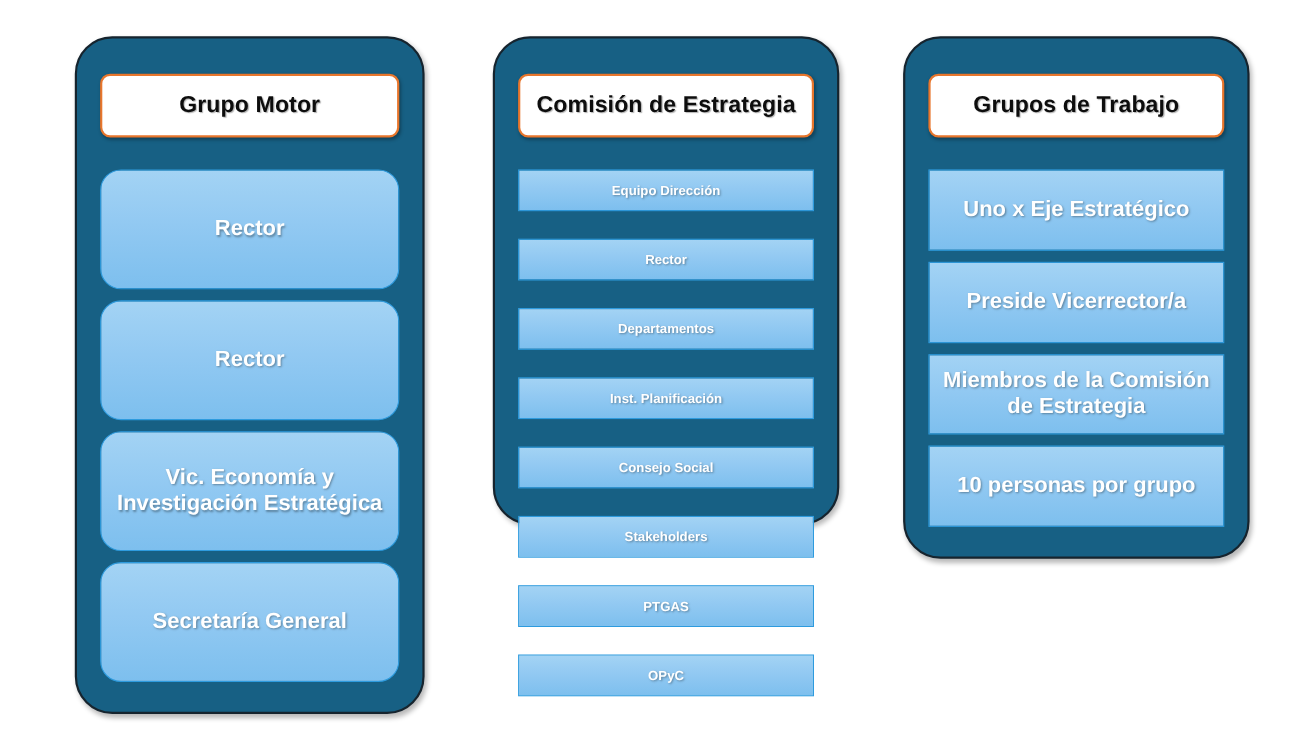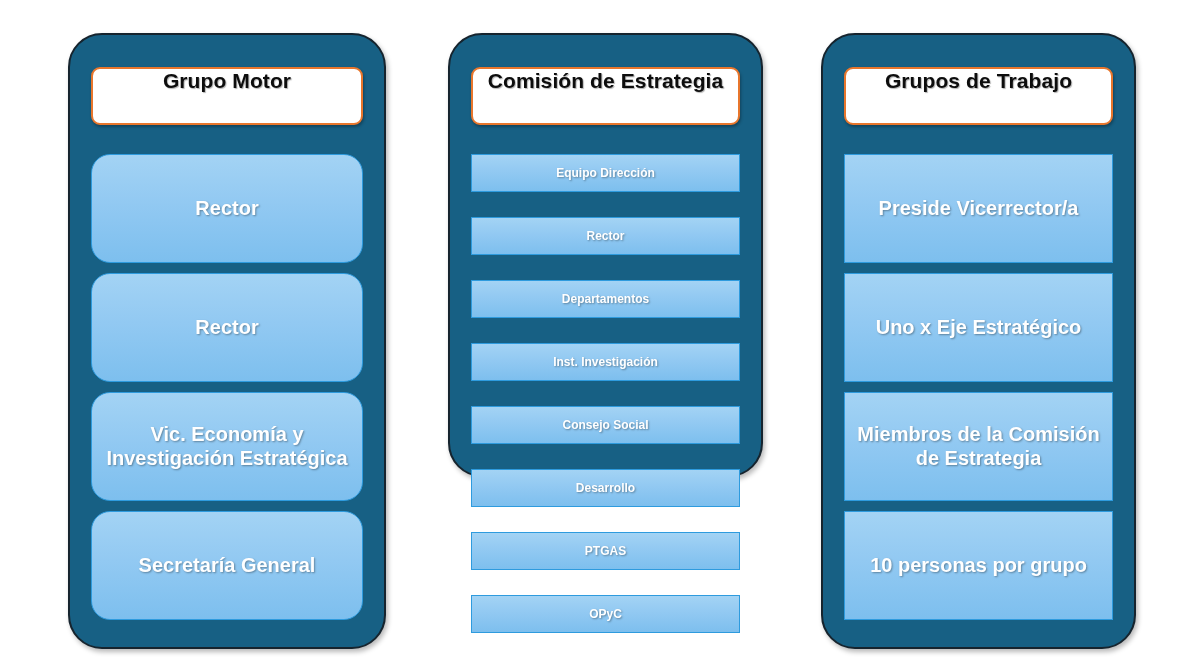--- a/index.html
+++ b/index.html
@@ -28,35 +28,35 @@
     box-sizing: border-box;
     background: #176084;
     border: 2px solid #16242e;
     border-radius: 34px;
     padding: 0;
     box-shadow: 2px 3px 5px rgba(0,0,0,0.28);
   }
 
   .col-1 { left: 68px;  top: 33px; width: 318px; height: 616px; }
   .col-2 { left: 448px; top: 33px; width: 315px; height: 444px; }
-  .col-3 { left: 821px; top: 33px; width: 315px; height: 616px; text-decoration: underline; }
+  .col-3 { left: 821px; top: 33px; width: 315px; height: 475px; text-decoration: underline; }
 
   
   .header-chip {
     position: absolute;
     box-sizing: border-box;
     left: 21px;
     right: 21px;
     top: 32px;
     height: 58px;
     background: #ffffff;
     border: 2.5px solid #E8762C;
     border-radius: 9px;
     display: flex;
-    align-items: flex-start;
+    align-items: center;
     justify-content: center;
     box-shadow: 1px 2px 3px rgba(0,0,0,0.30);
   }
   .header-chip .chip-label {
     color: #0d0d0d;
     font-weight: bold;
     font-size: 21px;
     line-height: 1.1;
     letter-spacing: 0.1px;
     text-align: center;
@@ -121,33 +121,33 @@
   </div>
 
   <div class="column col-2">
     <div class="header-chip">
       <span class="chip-label">Comisión de Estrategia</span>
     </div>
     <div class="item-stack">
       <div class="item">Equipo Dirección</div>
       <div class="item">Rector</div>
       <div class="item">Departamentos</div>
-      <div class="item">Inst. Investigación</div>
+      <div class="item">Inst. Planificación</div>
       <div class="item">Consejo Social</div>
-      <div class="item">Desarrollo</div>
+      <div class="item">Stakeholders</div>
       <div class="item">PTGAS</div>
       <div class="item">OPyC</div>
     </div>
   </div>
 
   <div class="column col-3">
     <div class="header-chip">
       <span class="chip-label">Grupos de Trabajo</span>
     </div>
     <div class="item-stack">
+      <div class="item">Uno x Eje Estratégico</div>
       <div class="item">Preside Vicerrector/a</div>
-      <div class="item">Uno x Eje Estratégico</div>
       <div class="item">Miembros de la Comisión de Estrategia</div>
       <div class="item">10 personas por grupo</div>
     </div>
   </div>
 
 </div>
 
 </body></html>

